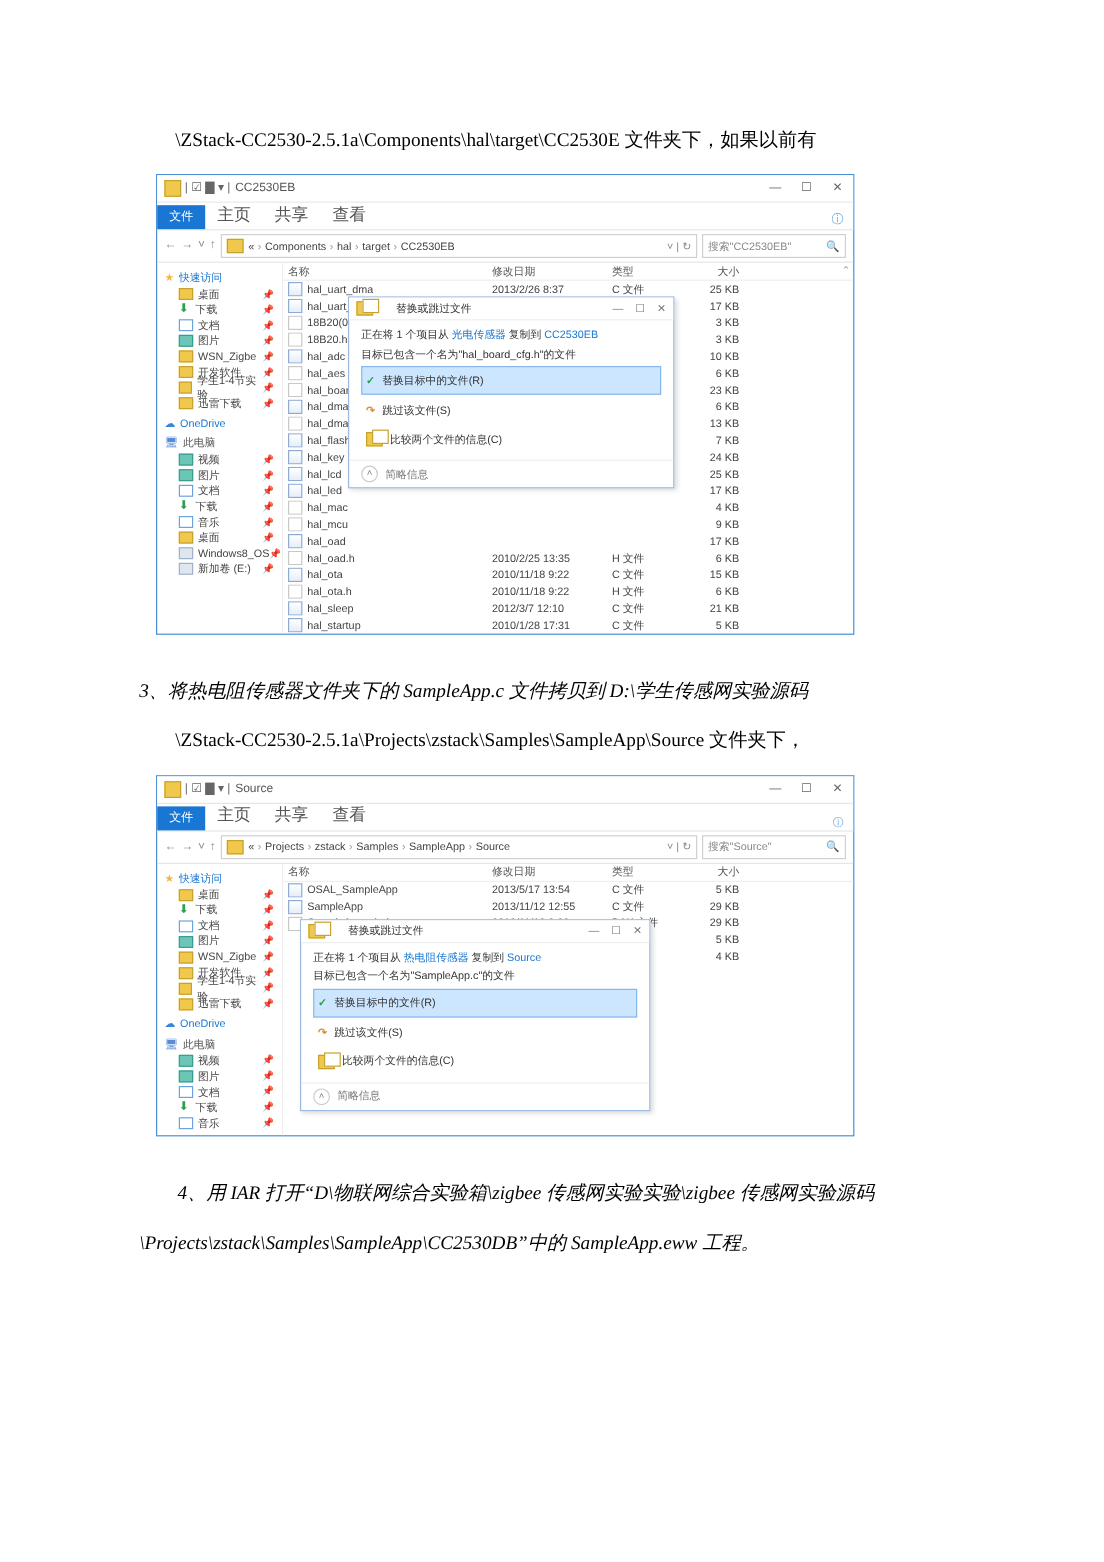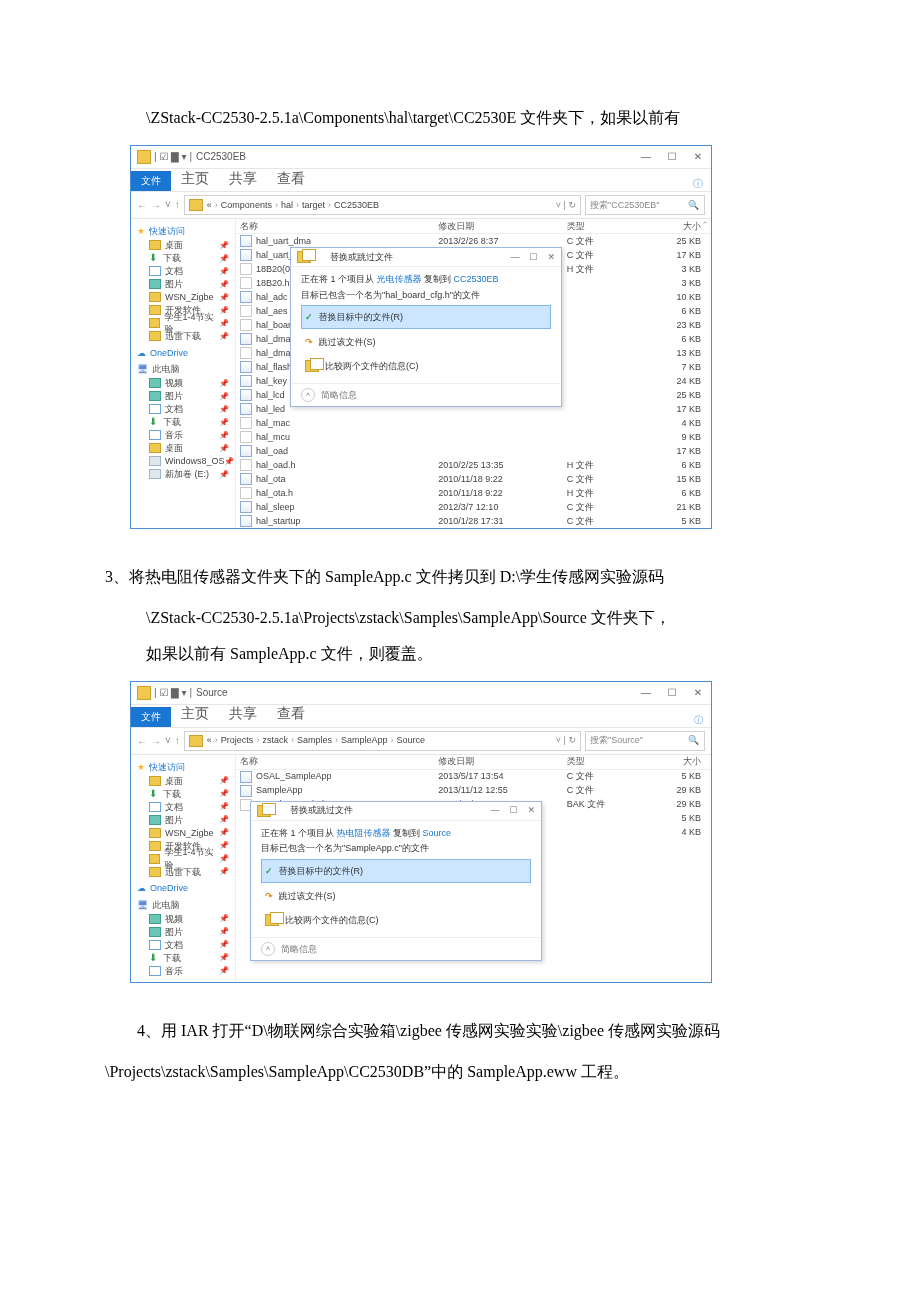--- a/index.html
+++ b/index.html
@@ -1,18 +1,18 @@
 <!DOCTYPE html>
 <html><head>
 <meta charset="utf-8">
 <style>
   body { margin:0; font-family:"SimSun","宋体",serif; font-size:16px; color:#000;
          background:#fff; width:920px; line-height:2.2; }
   .page { padding:100px 100px 60px 100px; }
-  .para { margin:6px 5px; }
+  .para { margin:6px 16px;font-style:italic; }
   .para.num { text-indent:-46px; padding-left:46px; }
   .para-sub { padding-left:46px; }
 
   
   .explorer { margin:10px 0 10px 30px; border:1px solid #4a8ed8; background:#fff;
               font-family:"Microsoft YaHei","Segoe UI",Arial,sans-serif;
               font-size:10px; color:#333; line-height:1.4; width:580px; }
   .explorer.small { width:580px; font-size:9px; }
   .titlebar { display:flex; align-items:center; height:22px; padding:0 6px;
               background:#fff; border-bottom:1px solid #e6e6e6; }
@@ -47,21 +47,21 @@
               padding:0 2px 0 14px; font-size:9px; color:#444; height:13px; }
   .nav-item .pin { color:#bbb; font-size:8px;}
   .ni-ico { width:10px; height:8px; border:1px solid #c9a22e; background:#f0c94c; margin-right:4px; }
   .ni-ico.dl { background:none; border:none; color:#2e9e4f; font-size:10px; line-height:8px; }
   .ni-ico.doc { background:#fff; border-color:#6aa3e0; }
   .ni-ico.pic { background:#6cc6b7; border-color:#3a9e8e; }
   .ni-ico.drv { background:#dfe6ee; border-color:#9fb4cc; }
 
   .list { flex:1; position:relative; }
   .list-hd, .list-row { display:flex; align-items:center; height:14px;
-                        padding:0 4px; font-size:9px; color:#444;justify-content:space-between; }
+                        padding:0 4px; font-size:9px; color:#444; }
   .list-hd { border-bottom:1px solid #eee; color:#555; }
   .list-row { white-space:nowrap; }
   .cname { flex:0 0 170px; display:flex; align-items:center; gap:4px; overflow:hidden; }
   .cdate { flex:0 0 100px; }
   .ctype { flex:0 0 54px; }
   .csize { flex:0 0 52px; text-align:right; padding-right:6px; }
   .fi { width:10px; height:10px; display:inline-block; }
   .fi.c { border:1px solid #8faad3; background:linear-gradient(#fff,#e6eef9); }
   .fi.h { border:1px solid #c9c9c9; background:#fff; }
 
@@ -457,21 +457,20 @@
             <span class="chev">˄</span>
               <span>简略信息</span>
           </div>
         </div>
       </div>
     </div>
   </div>
 
   <div class="para num" style="margin-top:30px">3、将热电阻传感器文件夹下的 SampleApp.c 文件拷贝到 D:\学生传感网实验源码</div>
   <div class="para-sub">\ZStack-CC2530-2.5.1a\Projects\zstack\Samples\SampleApp\Source 文件夹下，</div>
-  <div class="para-sub">如果以前有 SampleApp.c 文件，则覆盖。</div>
 
   <div class="explorer small">
     <div class="titlebar">
       <span class="tb-ico"></span>
       <span class="tb-bar">| ☑ ▇ ▾ |</span>
       <span class="tb-title">Source</span>
       <span class="winbtn">
         <span>—</span>
         <span>☐</span>
         <span>✕</span>

